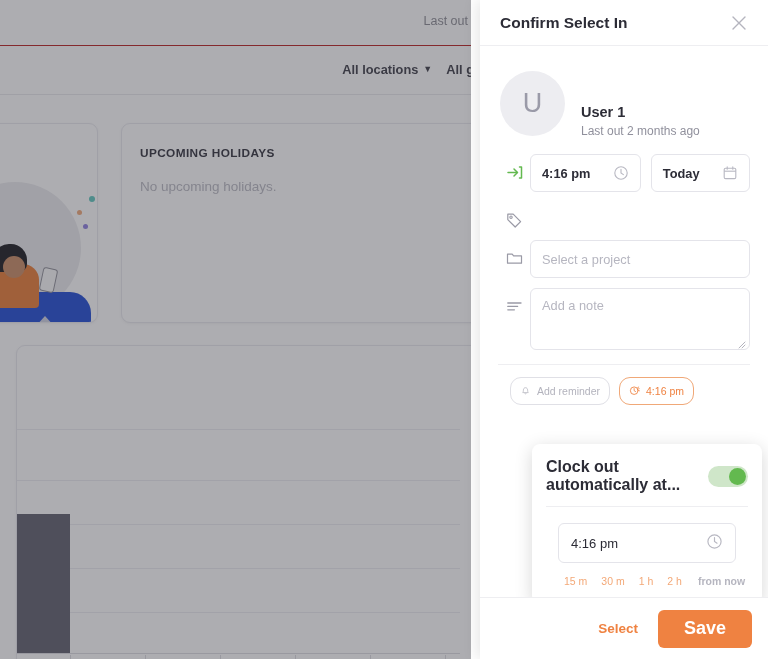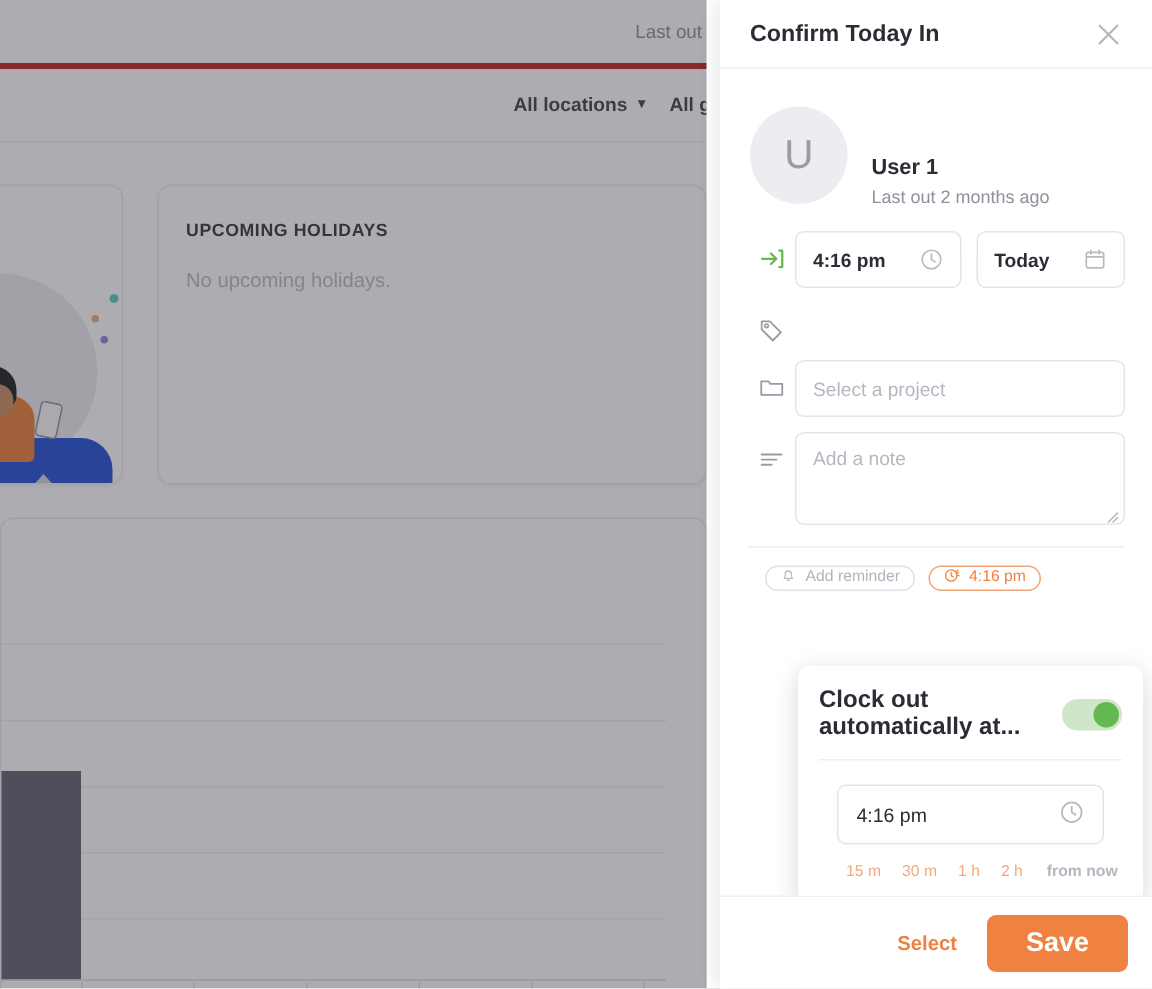--- a/index.html
+++ b/index.html
@@ -7,38 +7,38 @@
     width: 768px; height: 659px;
     font-family: "Liberation Sans", sans-serif;
     overflow: hidden; background: #ffffff;
   }
   #root { position: relative; width: 768px; height: 659px; }
 
   
   .bg-app { position: absolute; inset: 0; background: #ffffff; }
   .bg-topbar {
     position: absolute; left: 0; top: 0; width: 480px; height: 46px;
-    background: #ffffff; border-bottom: 4px solid #b91c1c;
+    background: #ffffff; border-bottom: 1px solid #b91c1c;
   }
   .bg-lastout {
     position: absolute; right: 12px; top: 14px;
     font-size: 12.5px; color: #8b8b93; white-space: nowrap;
   }
   .bg-filterbar {
     position: absolute; left: 0; top: 47px; width: 480px; height: 48px;
     background: #ffffff; border-bottom: 1px solid #e8e8ec;
   }
   .bg-filters {
     position: absolute; right: 6px; top: 15px;
     display: flex; gap: 14px; align-items: center;
     font-size: 12.8px; font-weight: bold; color: #3c3c46; white-space: nowrap;
   }
   .caret { display: inline-block; margin-left: 5px; font-size: 9px; vertical-align: 2px; }
 
-  .bg-body { position: absolute; left: 0; top: 95px; width: 536px; bottom: 0; background: #ffffff; }
+  .bg-body { position: absolute; left: 16px; top: 95px; width: 536px; bottom: 0; background: #ffffff; }
 
   .card {
     position: absolute; background: #ffffff;
     border: 1px solid #e9e9ee; border-radius: 9px;
     box-shadow: 0 1px 3px rgba(0,0,0,.05);
   }
   .card-illustration { left: -86px; top: 28px; width: 168px; height: 200px; overflow: hidden; }
   .card-holidays { left: 105px; top: 28px; width: 366px; height: 200px; }
   .card-chart { left: 0px; top: 250px; width: 471px; height: 392px; }
 
@@ -117,22 +117,22 @@
     flex: 1 1 auto; height: 62px; border: 1px solid #e4e4ea; border-radius: 6px;
     background: #fff; padding: 9px 11px; font-size: 12.8px; color: #b6b6c0;
     position: relative;
   }
   .resize-handle { position: absolute; right: 3px; bottom: 3px; width: 9px; height: 9px; }
 
   .divider { height: 1px; background: #eeeef1; margin: 14px 18px 0 18px; }
 
   .chips { display: flex; gap: 9px; padding: 12px 18px 0 30px; }
   .chip {
-    display: flex; align-items: flex-start; gap: 6px;
-    height: 17px; padding: 0 9px; border-radius: 11px;
+    display: flex; align-items: center; gap: 6px;
+    height: 28px; padding: 0 9px; border-radius: 11px;
     font-size: 10.5px; border: 1px solid #e0e0e6; color: #b3b3bd; background: #fff;
     cursor: pointer; white-space: nowrap;
   }
   .chip.accent { border-color: #f0a878; color: #ef8241; }
 
   
   .popover {
     position: absolute; left: 52px; top: 398px; width: 230px;
     background: #ffffff; border-radius: 8px;
     box-shadow: 0 4px 18px rgba(0,0,0,.16); padding: 14px 14px 16px 14px;
@@ -239,21 +239,21 @@
 
     </div>
   </div>
 
   <div class="scrim"></div>
   <div class="right-white"></div>
 
   <div class="drawer">
 
     <div class="drawer-header">
-      <div class="drawer-title">Confirm Today In</div>
+      <div class="drawer-title">Confirm Select In</div>
       <div class="close-btn">
         <svg width="26" height="26" viewBox="0 0 26 26">
           <path d="M7 7 L19 19 M19 7 L7 19" stroke="#b4b4be" stroke-width="1.4" fill="none" stroke-linecap="round"></path>
         </svg>
       </div>
     </div>
 
     <div class="drawer-body">
 
       <div class="user-row">

